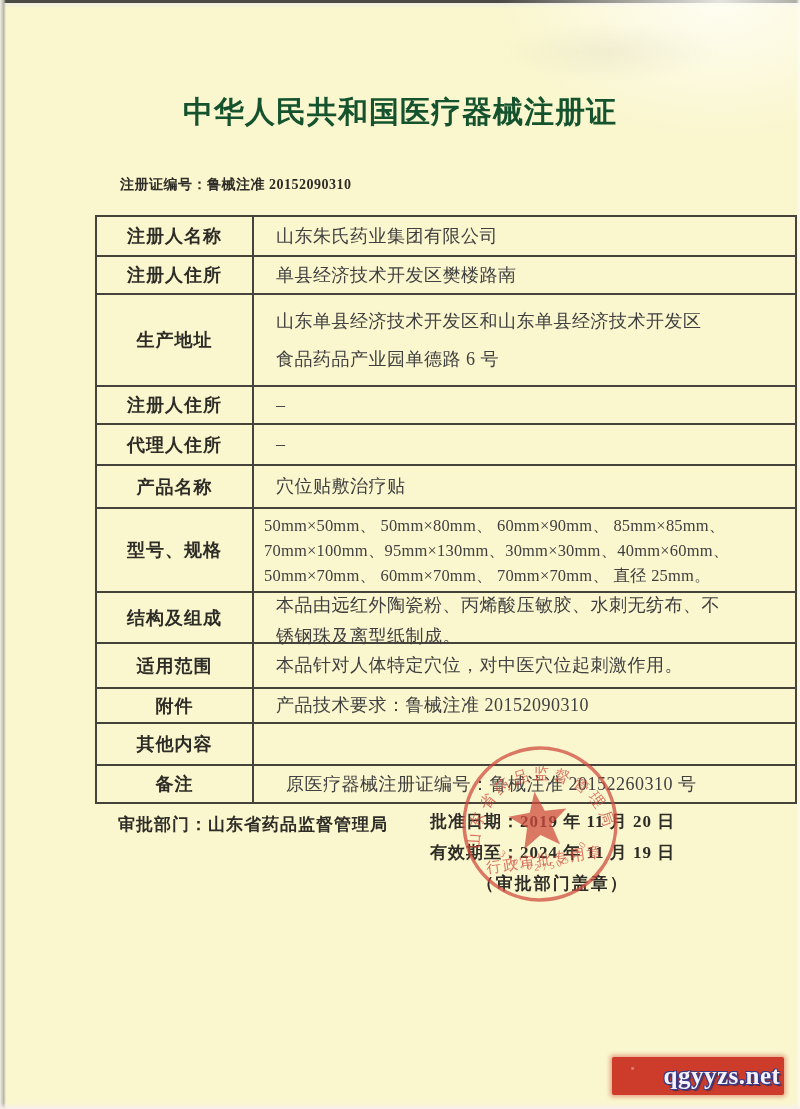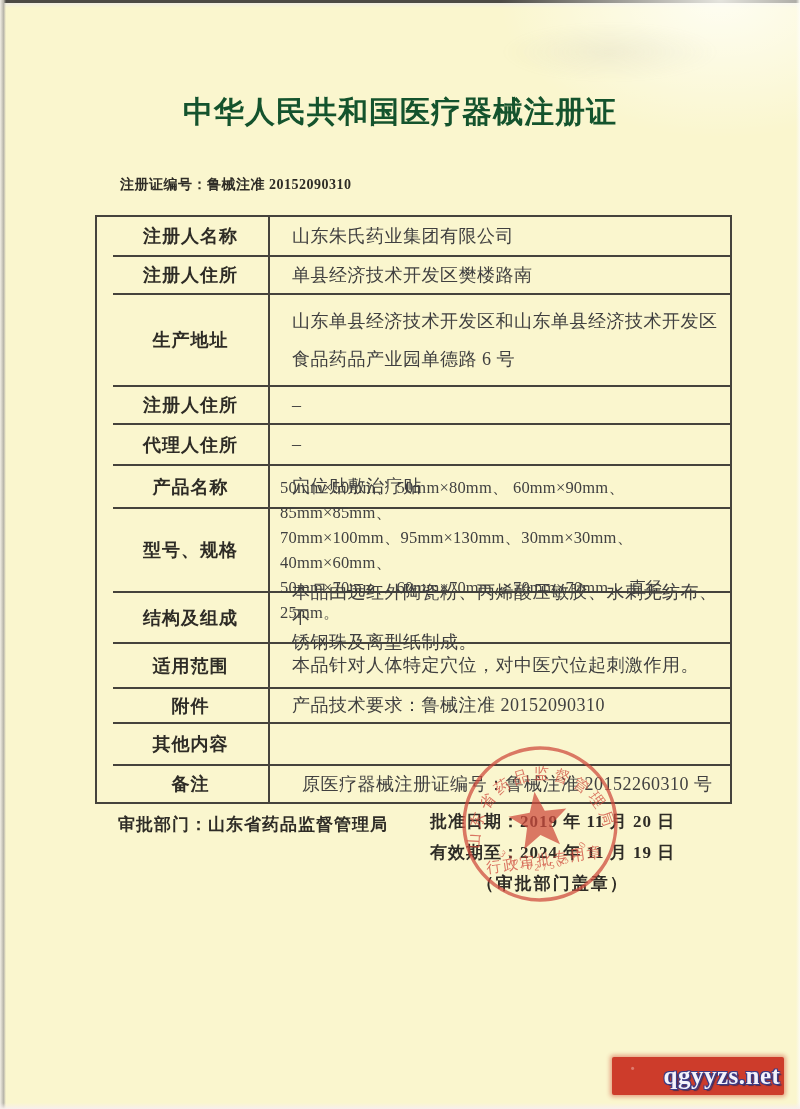--- a/index.html
+++ b/index.html
@@ -27,41 +27,41 @@
   .doc-title{
     position:absolute;left:0;top:92px;width:800px;
     text-align:center;font-size:30px;font-weight:600;letter-spacing:1px;color:#14532d;
   }
   .cert-line{
     position:absolute;left:120px;top:176px;
     font-size:14px;font-weight:600;color:#2e2c26;letter-spacing:0.5px;
   }
   
   .cert-table{
-    position:absolute;left:95px;top:215px;width:637px;
-    border:2px solid #45433c;box-sizing:border-box;padding-left:16px;
+    position:absolute;left:95px;top:215px;width:702px;
+    border:2px solid #45433c;box-sizing:border-box;
   }
   .trow{display:flex;box-sizing:border-box;}
   .trow + .trow{border-top:2px solid #45433c;}
   .tlabel{
     width:155px;flex:0 0 155px;box-sizing:border-box;
     display:flex;align-items:center;justify-content:center;
     font-size:18px;font-weight:600;letter-spacing:1px;color:#2e2c26;
   }
   .tvalue{
     flex:1;border-left:2px solid #45433c;box-sizing:border-box;
     display:flex;flex-direction:column;justify-content:center;
     padding-left:22px;padding-right:6px;
     font-size:18px;color:#404040;letter-spacing:0.5px;
   }
   .tvalue .vline{line-height:1.35;}
   .trow.addr .tvalue .vline{line-height:38px;}
   .trow.spec .tvalue{padding-left:10px;font-size:16.5px;letter-spacing:0.2px;}
   .trow.spec .tvalue .vline{line-height:25px;}
-  .trow.comp .tvalue .vline{line-height:25px;}
+  .trow.comp .tvalue .vline{line-height:25px;margin-top:6px;}
   .trow.remarks .tvalue{padding-left:32px;}
   
   .dept-line{position:absolute;left:118px;top:813px;font-size:17px;font-weight:600;color:#2e2c26;letter-spacing:1px;text-align:right;}
   .approval-block{position:absolute;left:430px;top:810px;font-size:17px;font-weight:600;color:#2e2c26;letter-spacing:1px;text-align:center;}
   .approval-block .fline{height:31px;line-height:24px;}
   .approval-block .seal-note{letter-spacing:2px;}
   
   .seal{
     position:absolute;left:458px;top:742px;width:164px;height:164px;
     transform:rotate(-8deg);opacity:0.82;pointer-events:none;

